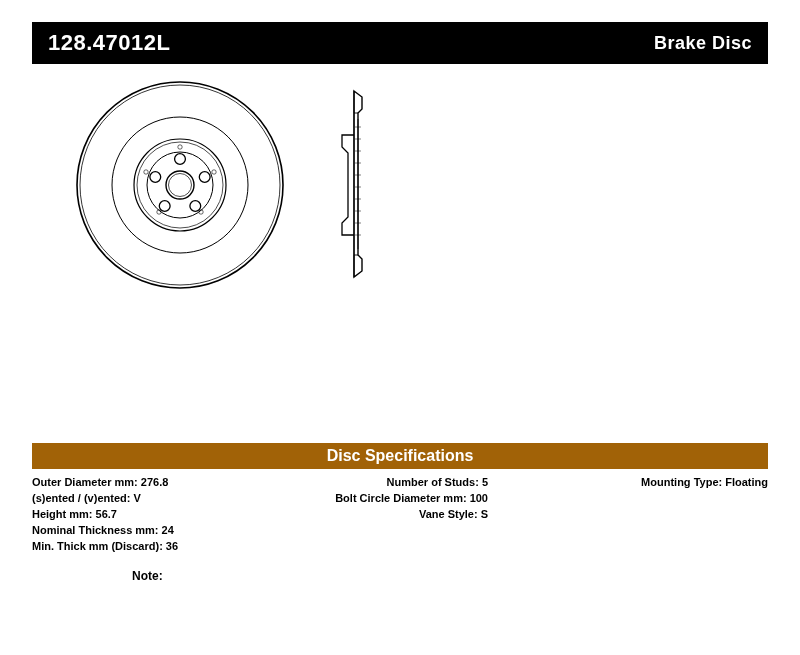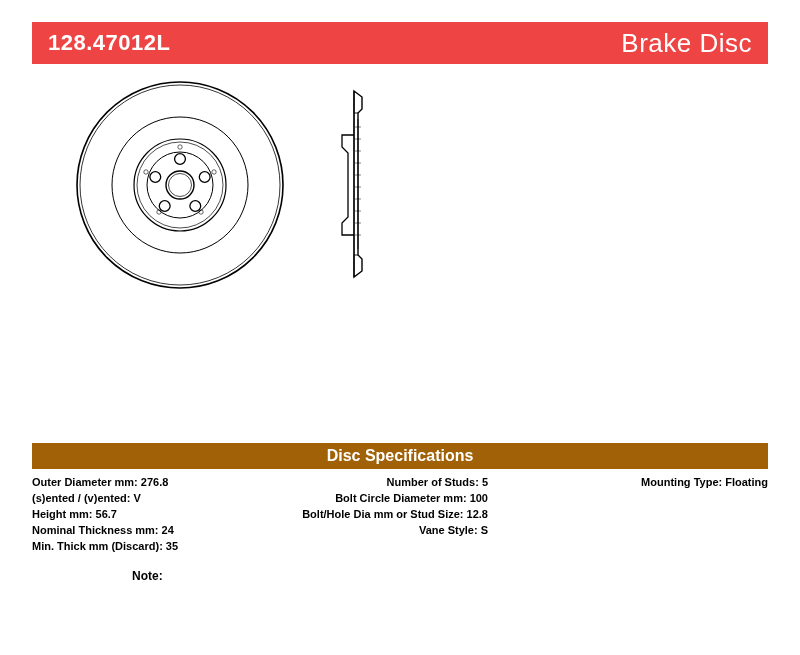--- a/index.html
+++ b/index.html
@@ -16,37 +16,37 @@
     overflow: hidden;
   }
 
   
   .header-bar {
     position: absolute;
     left: 32px;
     top: 22px;
     width: 736px;
     height: 42px;
-    background: #ef4444;
+    background: #000000;
     color: #ffffff;
     display: flex;
     align-items: center;
     justify-content: space-between;
     box-sizing: border-box;
     padding: 0 16px;
   }
   .part-number {
     font-size: 22px;
     font-weight: bold;
     letter-spacing: 0.5px;
     line-height: 1;
   }
   .product-type {
-    font-size: 26px;
-    font-weight: normal;
+    font-size: 18px;
+    font-weight: bold;
     letter-spacing: 0.5px;
     line-height: 1;
   }
 
   
   .drawing-area {
     position: absolute;
     left: 32px;
     top: 75px;
     width: 736px;
@@ -186,27 +186,26 @@
 </div>
 
 <div class="spec-title-bar">Disc Specifications</div>
 
 <div class="spec-columns">
   <div class="spec-col spec-col-left">
     <div class="spec-line">Outer Diameter mm: 276.8</div>
     <div class="spec-line">(s)ented / (v)ented: V</div>
     <div class="spec-line">Height mm: 56.7</div>
     <div class="spec-line">Nominal Thickness mm: 24</div>
-    <div class="spec-line">Min. Thick mm (Discard): 35</div>
+    <div class="spec-line">Min. Thick mm (Discard): 36</div>
   </div>
 
   <div class="spec-col spec-col-mid">
     <div class="spec-line">Number of Studs: 5</div>
     <div class="spec-line">Bolt Circle Diameter mm: 100</div>
-    <div class="spec-line">Bolt/Hole Dia mm or Stud Size: 12.8</div>
     <div class="spec-line">Vane Style: S</div>
   </div>
 
   <div class="spec-col spec-col-right">
     <div class="spec-line">Mounting Type: Floating</div>
   </div>
 </div>
 
 <div class="note-row">
   <div class="note-label">Note:</div>

